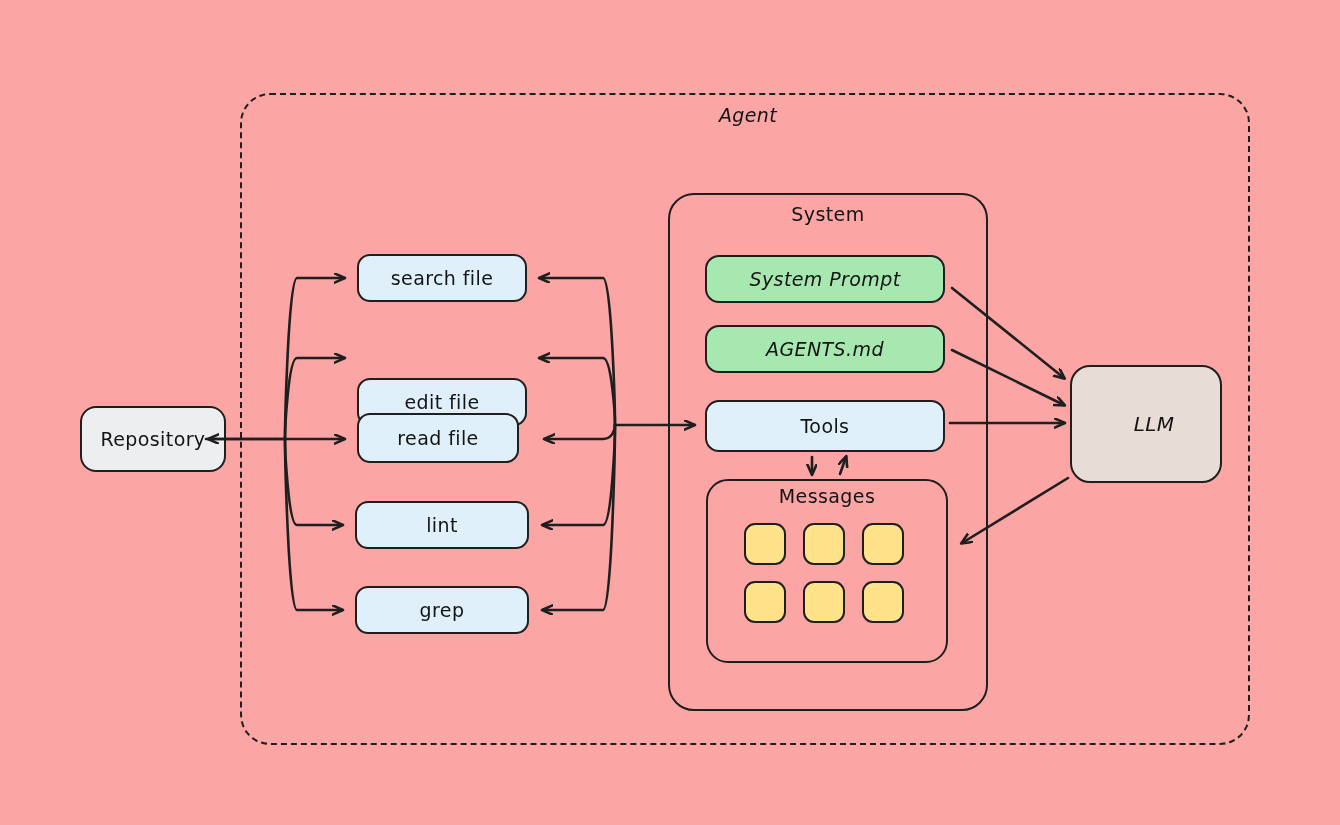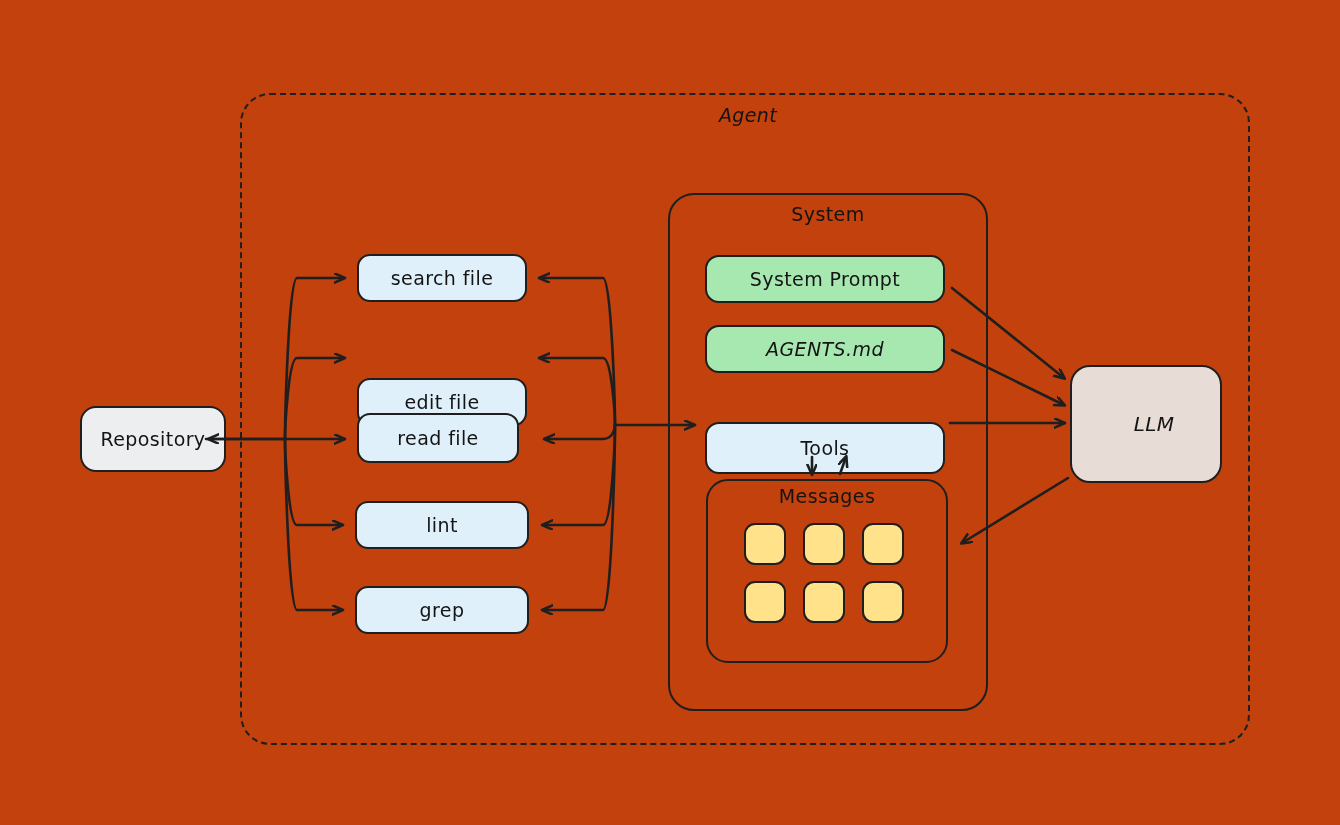--- a/index.html
+++ b/index.html
@@ -8,21 +8,21 @@
     padding: 0;
     background: #ffffff;
   }
   body {
     font-family: "DejaVu Sans", sans-serif;
   }
   #stage {
     position: relative;
     width: 1340px;
     height: 825px;
-    background: #c2410c;
+    background: #fca5a5;
     overflow: hidden;
   }
   #wires {
     position: absolute;
     left: 0;
     top: 0;
     width: 1340px;
     height: 825px;
     pointer-events: none;
   }
@@ -114,25 +114,25 @@
 
   <div class="caption" style="left:747px; top:485px; width:160px;">Messages</div>
 
   <div class="msg-cell" style="left:744px; top:523px;"></div>
   <div class="msg-cell" style="left:803px; top:523px;"></div>
   <div class="msg-cell" style="left:862px; top:523px;"></div>
   <div class="msg-cell" style="left:744px; top:581px;"></div>
   <div class="msg-cell" style="left:803px; top:581px;"></div>
   <div class="msg-cell" style="left:862px; top:581px;"></div>
 
-  <div class="node ctxgreen" style="left:705px; top:255px; width:240px; height:48px;">System Prompt</div>
+  <div class="node ctxgreen" style="left:705px; top:255px; width:240px; height:48px;font-style:italic;">System Prompt</div>
 
   <div class="node ctxgreen" style="left:705px; top:325px; width:240px; height:48px; font-style:italic;">AGENTS.md</div>
 
-  <div class="node ctxblue" style="left:705px; top:400px; width:240px; height:52px;margin-top:22px;">Tools</div>
+  <div class="node ctxblue" style="left:705px; top:400px; width:240px; height:52px;">Tools</div>
 
   <div class="node tool" style="left:357px; top:254px; width:170px; height:48px;">search file</div>
 
   <div class="node tool" style="left:357px; top:334px; width:170px; height:48px;margin-top:44px;">edit file</div>
 
   <div class="node tool" style="left:357px; top:413px; width:162px; height:50px;">read file</div>
 
   <div class="node tool" style="left:355px; top:501px; width:174px; height:48px;">lint</div>
 
   <div class="node tool" style="left:355px; top:586px; width:174px; height:48px;">grep</div>

